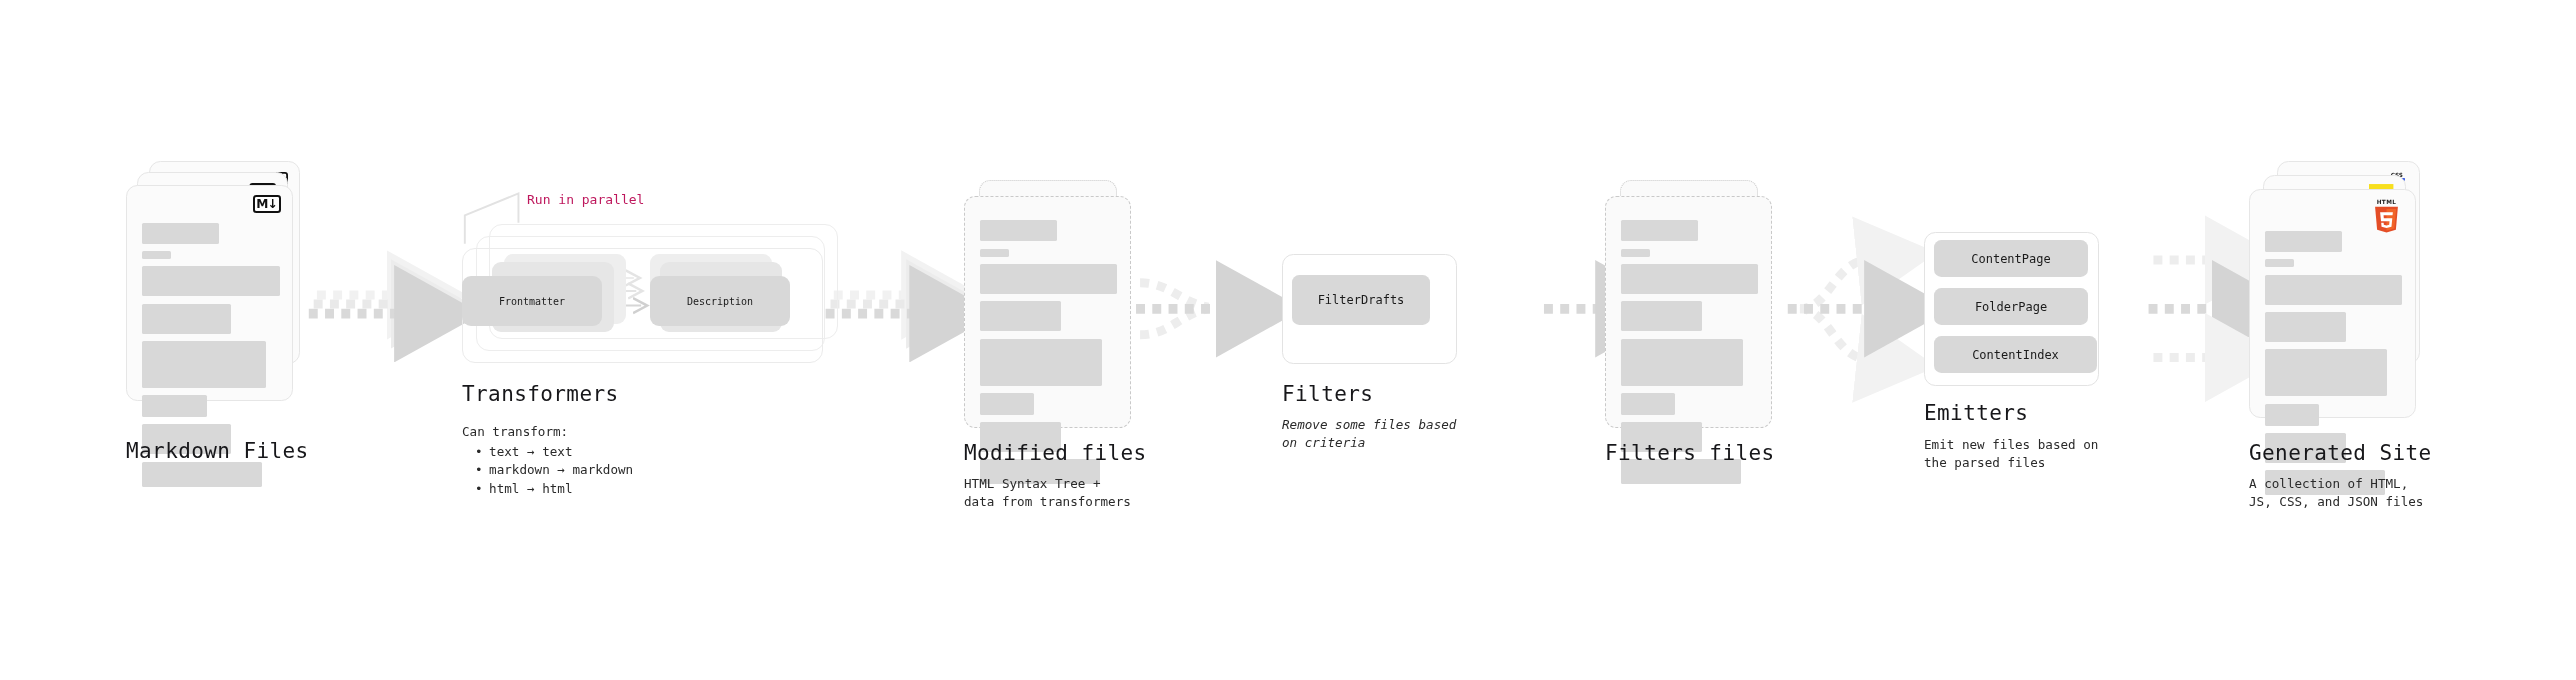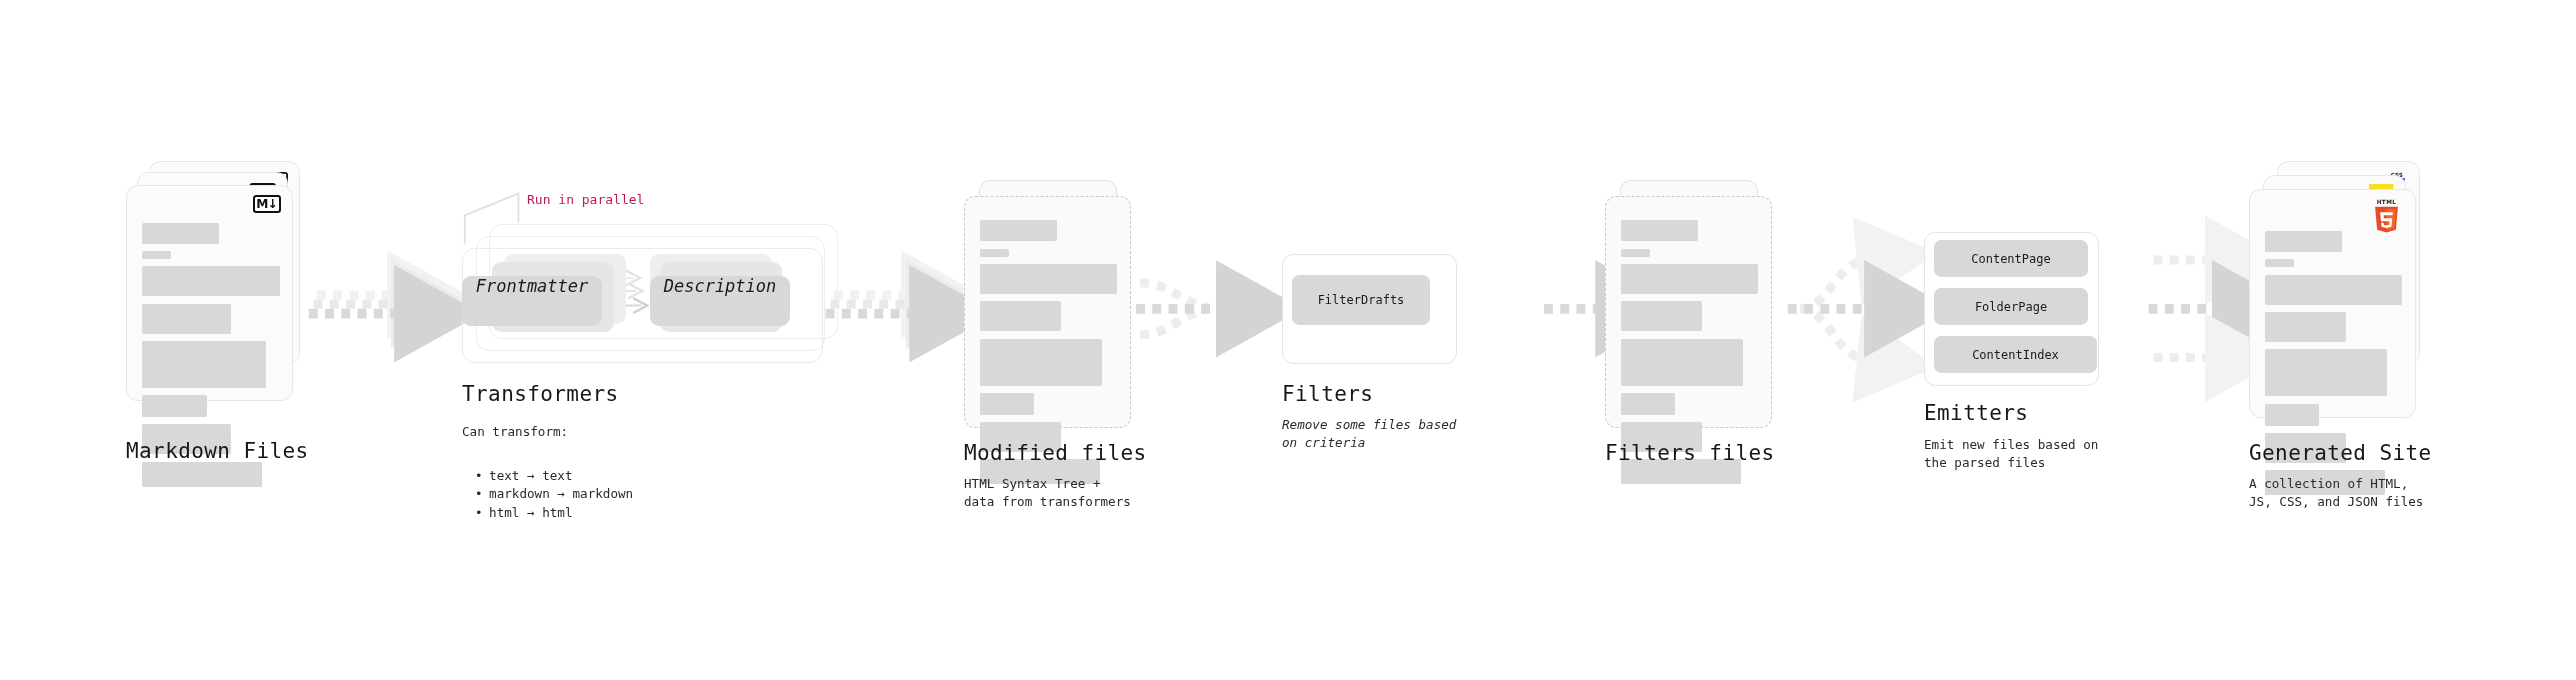--- a/index.html
+++ b/index.html
@@ -136,25 +136,25 @@
     position: absolute;
     border: 1.6px solid #ededed;
     border-radius: 13px;
     box-sizing: border-box;
     background: transparent;
   }
   .tchip {
     position: absolute;
     border-radius: 9px;
     display: flex;
+    align-items: center;
     justify-content: center;
-    font-size: 17px;
+    font-size: 10px;
     white-space: nowrap;
     box-sizing: border-box;
-    font-style: italic;
   }
   .parallel-label {
     position: absolute;
     font-size: 13px;
     color: #be185d;
     white-space: nowrap;
   }
 
   svg.overlay {
     position: absolute;
@@ -275,21 +275,21 @@
   </div>
 
   <div class="tchip" style="left:650px; top:254px; width:122px; height:70px; background:#eeeeee;"></div>
   <div class="tchip" style="left:660px; top:262px; width:122px; height:70px; background:#e6e6e6;"></div>
   <div class="tchip" style="left:650px; top:276px; width:140px; height:50px; background:#d8d8d8;">
     <span>Description</span>
   </div>
 
   <div class="title" style="left:462px; top:382px;">Transformers</div>
   <div class="caption" style="left:462px; top:423px;">Can transform:</div>
-  <div class="caption-list" style="left:462px; top:467px;">
+  <div class="caption-list" style="left:462px; top:443px;">
     <ul>
       <li>text → text</li>
       <li>markdown → markdown</li>
       <li>html → html</li>
     </ul>
   </div>
 
   <div class="stack" style="left:964px; top:180px;">
     <div class="doc dotted" style="left:14.6px; top:0px; width:138px; height:203px;"></div>
     <div class="doc dashed" style="left:0px; top:16.3px; width:167px; height:232px;">

